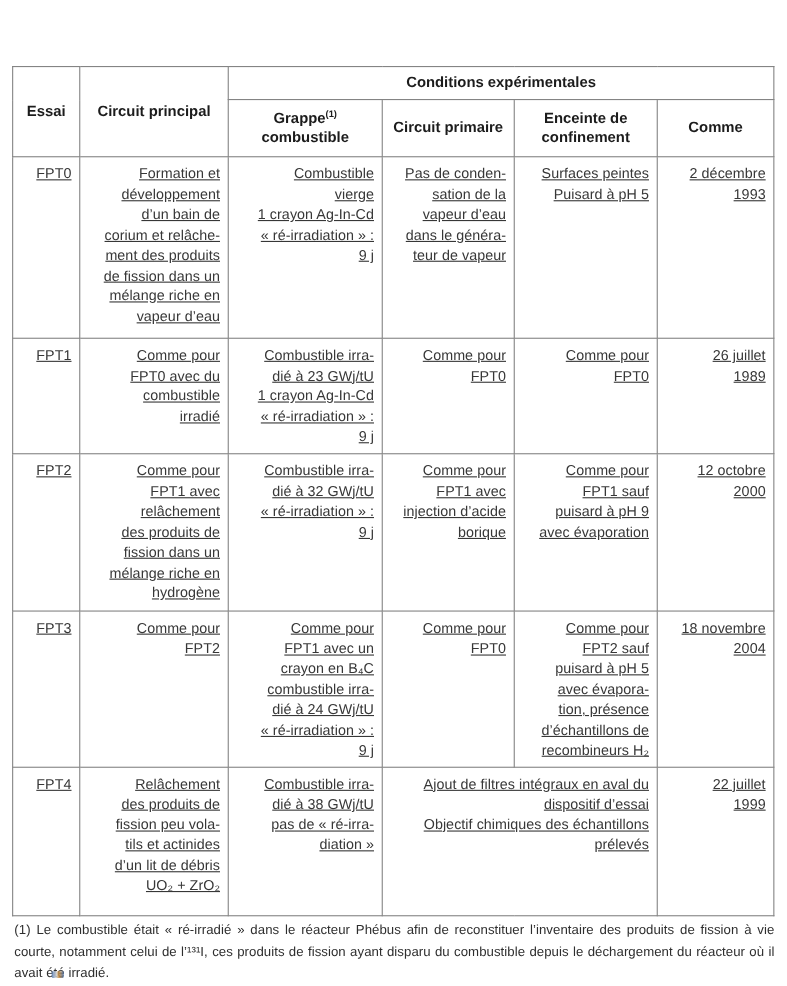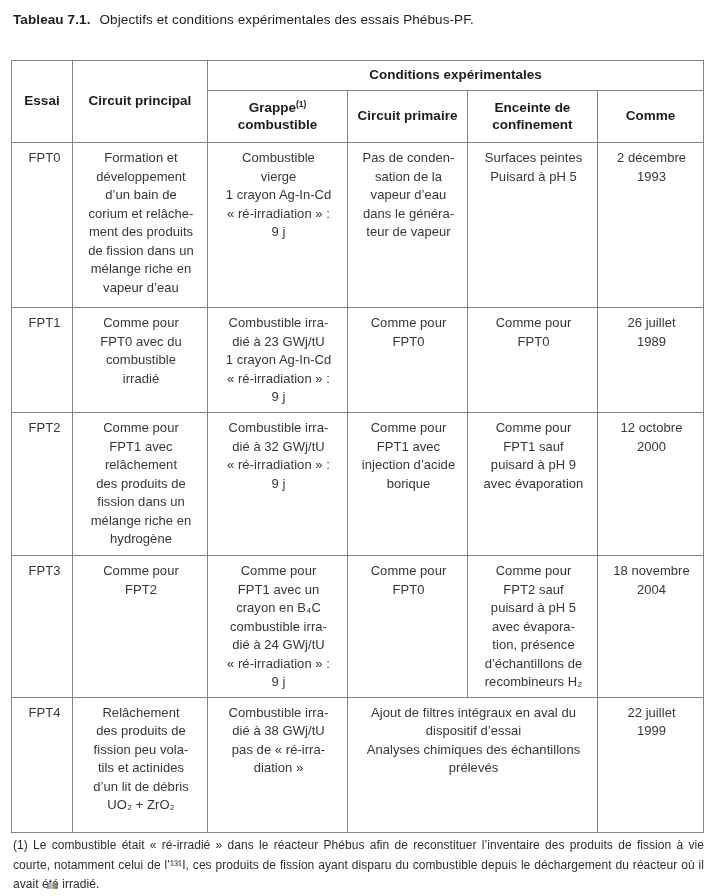--- a/index.html
+++ b/index.html
@@ -50,24 +50,25 @@
   }
   .exp-table th sup {
     font-size: 8.5px;
     line-height: 0;
   }
   .exp-table td {
     font-size: 13px;
     line-height: 18.5px;
     color: #373737;
     vertical-align: top;
-    text-align: center;
+    text-align: right;
     padding: 6px 7px 5px 9px;
     white-space: pre-line;
     letter-spacing: 0.05px;
+    text-decoration: underline;
   }
   .exp-table td.essai-cell {
     padding-left: 12px;
     white-space: normal;
   }
   .footnote {
     position: absolute;
     left: 13px;
     top: 836px;
     width: 691px;
@@ -86,23 +87,20 @@
     border-radius: 1px;
     background: linear-gradient(90deg, #4a6fa5 0%, #cfd6e0 35%, #c88a3a 60%, #4a6fa5 100%);
     opacity: 0.85;
   }
 </style>
 </head>
 <body>
 
 <div class="page">
 
-  <div class="doc-title">
-    <span class="t-label">Tableau 7.1.</span><span>Objectifs et conditions expérimentales des essais Phébus-PF.</span>
-  </div>
 
   <table class="exp-table">
     <colgroup>
       <col style="width:61px">
       <col style="width:135px">
       <col style="width:140px">
       <col style="width:120px">
       <col style="width:130px">
       <col style="width:106px">
     </colgroup>
@@ -217,21 +215,21 @@
 fission peu vola-
 tils et actinides
 d’un lit de débris
 UO₂ + ZrO₂</td>
         <td>Combustible irra-
 dié à 38 GWj/tU
 pas de « ré-irra-
 diation »</td>
         <td colspan="2">Ajout de filtres intégraux en aval du
 dispositif d’essai
-Analyses chimiques des échantillons
+Objectif chimiques des échantillons
 prélevés</td>
         <td>22 juillet
 1999</td>
       </tr>
     </tbody>
   </table>
 
   <div class="footnote">(1) Le combustible était « ré-irradié » dans le réacteur Phébus afin de reconstituer l’inventaire des produits de fission à vie courte, notamment celui de l’¹³¹I, ces produits de fission ayant disparu du combustible depuis le déchargement du réacteur où il avait été irradié.</div>
 
   <div class="artifact"></div>

